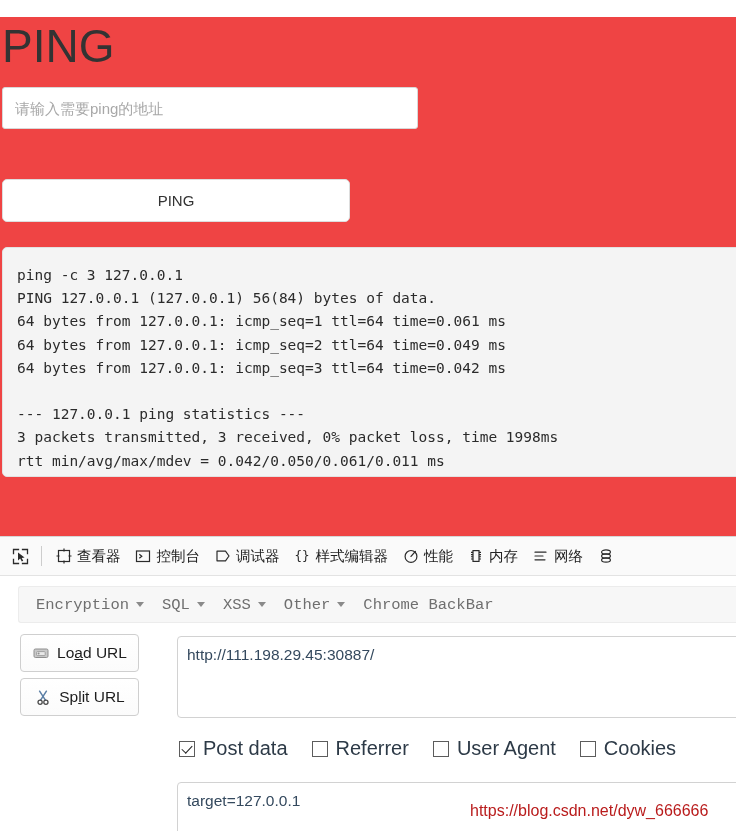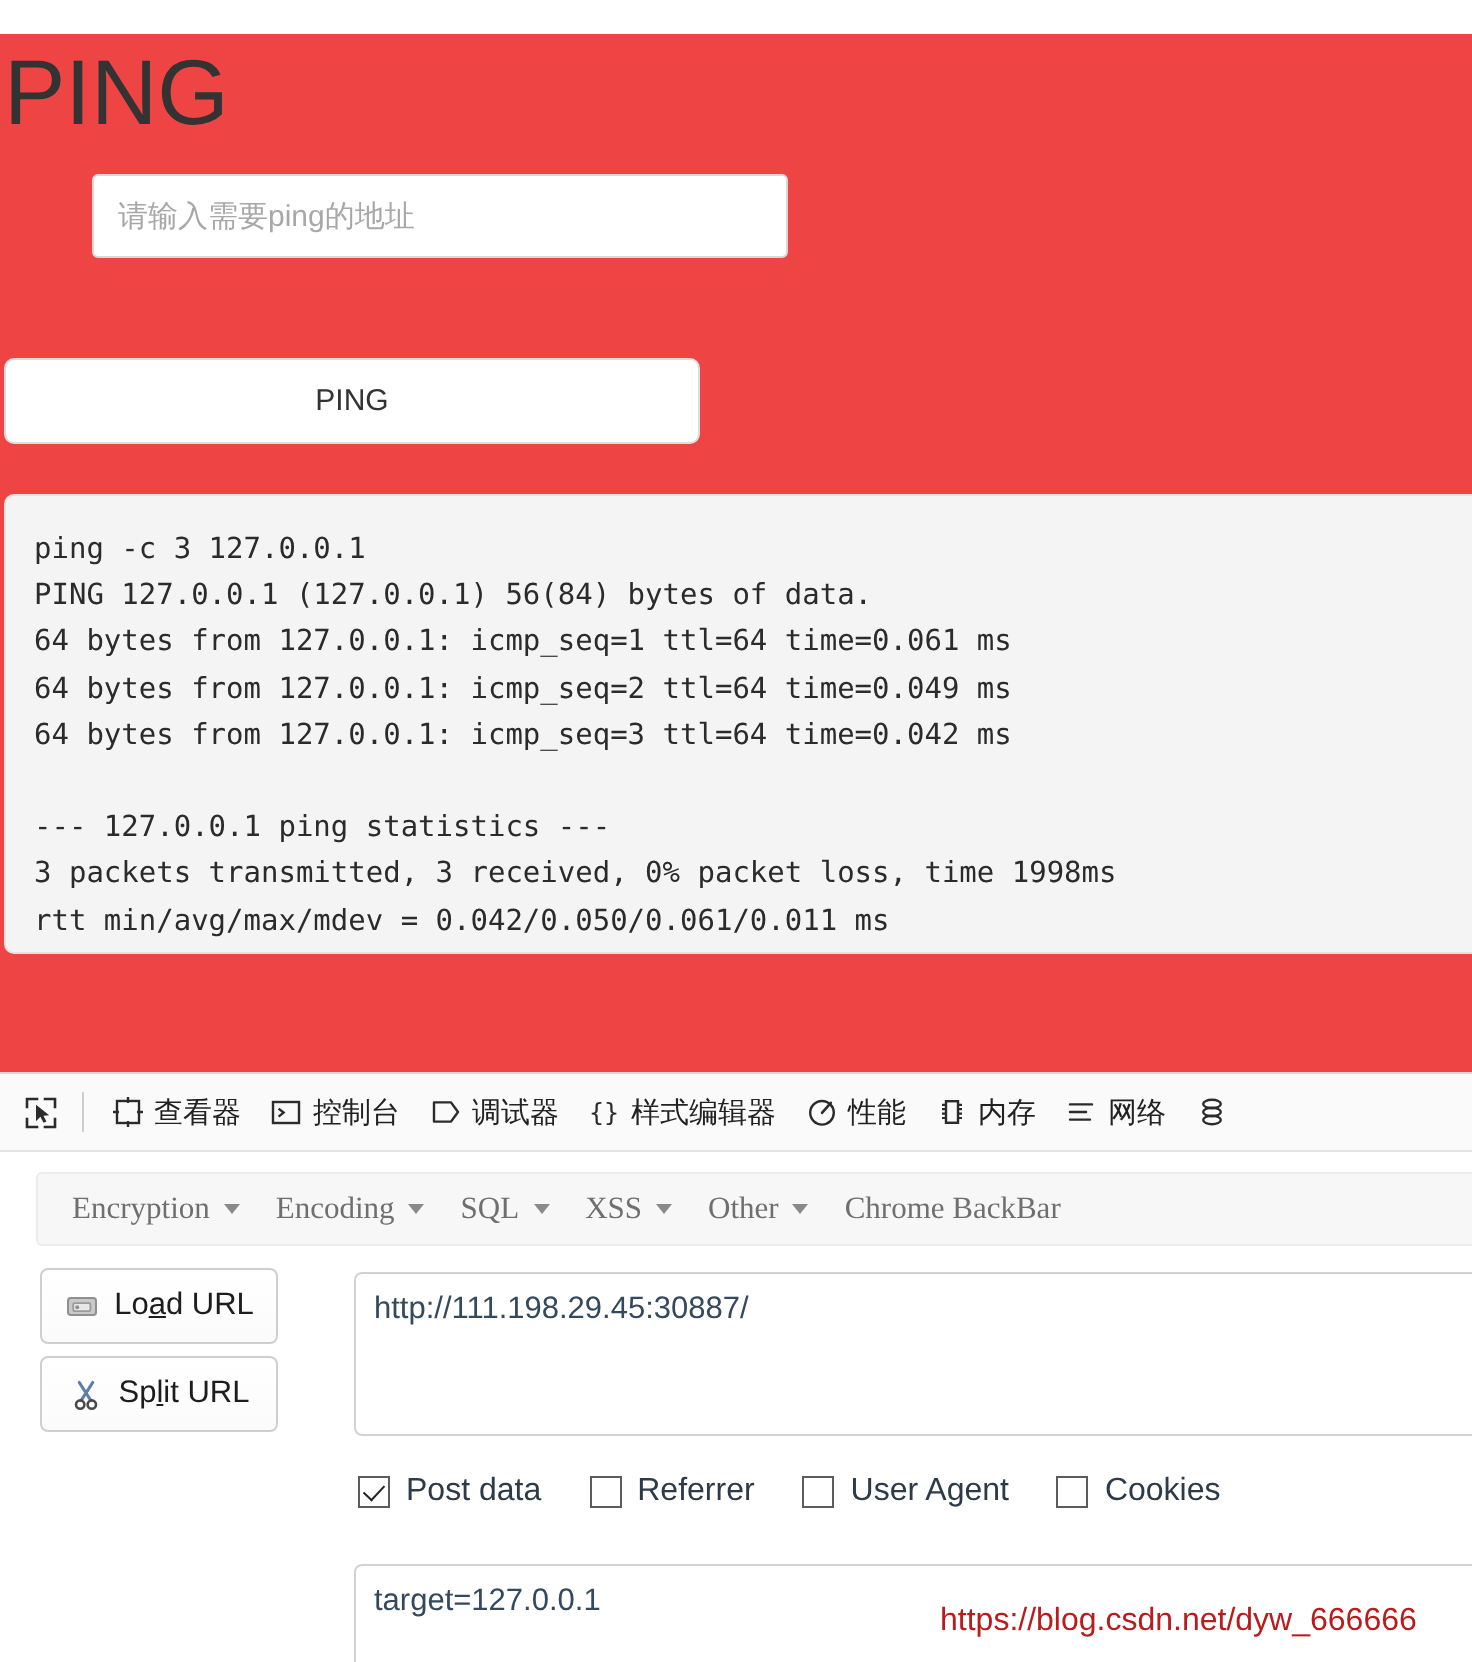--- a/index.html
+++ b/index.html
@@ -34,32 +34,31 @@
     line-height: 54px;
     font-weight: normal;
     color: #333333;
     letter-spacing: 0px;
   }
 
   #addr-input {
     position: absolute;
     left: 2px;
     top: 70px;
-    width: 348px;
+    width: 416px;
     height: 42px;
     box-sizing: border-box;
     border: 1px solid #d8d8d8;
     border-radius: 3px;
     background: #ffffff;
     font-family: "Liberation Sans", sans-serif;
     font-size: 15px;
     color: #333333;
     padding: 16px 12px;
     outline: none;
-    margin-left: 44px;
   }
   #addr-input::placeholder { color: #a8a8a8; }
 
   #ping-button {
     position: absolute;
     left: 2px;
     top: 162px;
     width: 348px;
     height: 43px;
     box-sizing: border-box;
@@ -173,21 +172,21 @@
     border-right: none;
     border-radius: 3px 0 0 3px;
     display: flex;
     align-items: center;
     box-sizing: border-box;
     padding-left: 8px;
   }
   .hb-menu-item {
     display: flex;
     align-items: center;
-    font-family: Liberation Serif, serif;
+    font-family: Liberation Mono, monospace;
     font-size: 15.5px;
     color: #6f6f6f;
     padding: 0 9px;
     height: 28px;
     cursor: pointer;
     white-space: nowrap;
   }
   .hb-caret {
     width: 0; height: 0;
     border-left: 4px solid transparent;
@@ -280,21 +279,21 @@
     content: "";
     position: absolute;
     left: 4px; top: 1px;
     width: 5px; height: 9px;
     border: solid #222222;
     border-width: 0 1.6px 1.6px 0;
     transform: rotate(43deg);
   }
   .hb-check-lbl {
     font-family: "Liberation Sans", sans-serif;
-    font-size: 16px;
+    font-size: 20px;
     color: #2d3a47;
   }
 
   #hb-post {
     position: absolute;
     left: 177px;
     top: 148px;
     width: 575px;
     height: 62px;
     box-sizing: border-box;
@@ -435,24 +434,20 @@
       <span class="dt-lbl"></span>
     </div>
 
   </div>
 
   <div id="hackbar">
 
     <div id="hackbar-menu">
       <div class="hb-menu-item">
         <span>Encryption</span>
-        <span class="hb-caret"></span>
-      </div>
-      <div class="hb-menu-item">
-        <span>Encoding</span>
         <span class="hb-caret"></span>
       </div>
       <div class="hb-menu-item">
         <span>SQL</span>
         <span class="hb-caret"></span>
       </div>
       <div class="hb-menu-item">
         <span>XSS</span>
         <span class="hb-caret"></span>
       </div>

